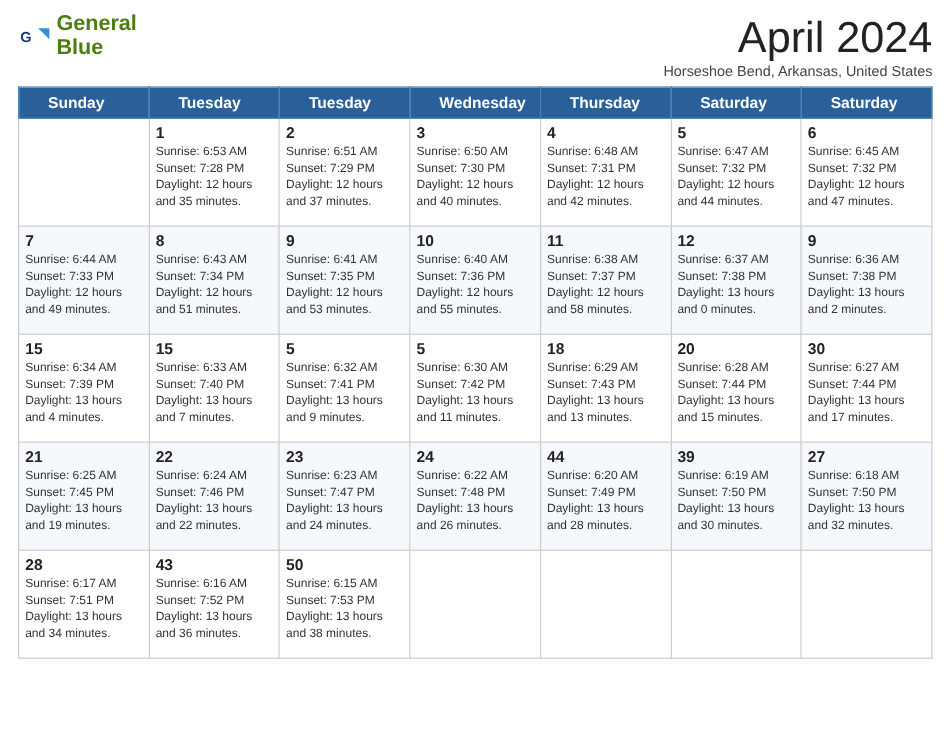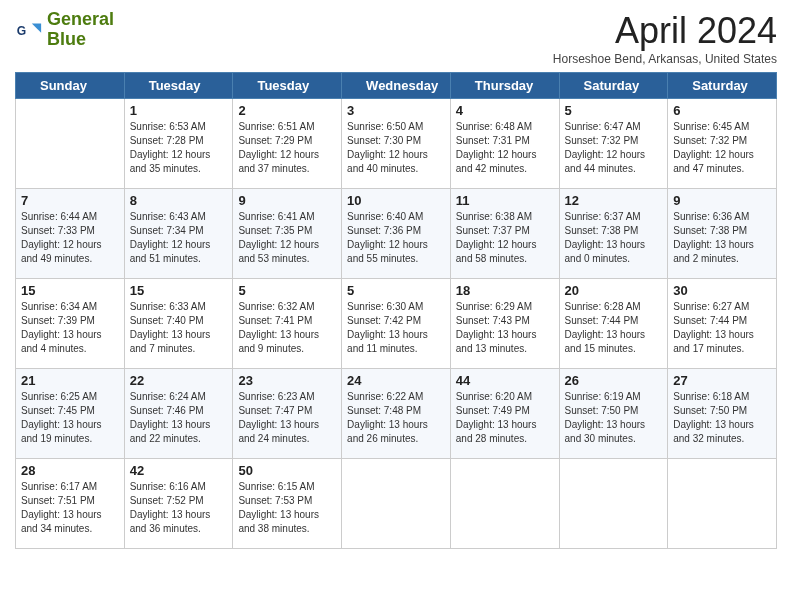--- a/index.html
+++ b/index.html
@@ -227,35 +227,35 @@
         </td>
         <td>
           <span class="day-num">24</span>
           <div class="cell-info">Sunrise: 6:22 AM<br>Sunset: 7:48 PM<br>Daylight: 13 hours<br>and 26 minutes.</div>
         </td>
         <td>
           <span class="day-num">44</span>
           <div class="cell-info">Sunrise: 6:20 AM<br>Sunset: 7:49 PM<br>Daylight: 13 hours<br>and 28 minutes.</div>
         </td>
         <td>
-          <span class="day-num">26</span>
+          <span class="day-num">39</span>
           <div class="cell-info">Sunrise: 6:19 AM<br>Sunset: 7:50 PM<br>Daylight: 13 hours<br>and 30 minutes.</div>
         </td>
         <td>
           <span class="day-num">27</span>
           <div class="cell-info">Sunrise: 6:18 AM<br>Sunset: 7:50 PM<br>Daylight: 13 hours<br>and 32 minutes.</div>
         </td>
       </tr>
       <tr>
         <td>
           <span class="day-num">28</span>
           <div class="cell-info">Sunrise: 6:17 AM<br>Sunset: 7:51 PM<br>Daylight: 13 hours<br>and 34 minutes.</div>
         </td>
         <td>
-          <span class="day-num">42</span>
+          <span class="day-num">43</span>
           <div class="cell-info">Sunrise: 6:16 AM<br>Sunset: 7:52 PM<br>Daylight: 13 hours<br>and 36 minutes.</div>
         </td>
         <td>
           <span class="day-num">50</span>
           <div class="cell-info">Sunrise: 6:15 AM<br>Sunset: 7:53 PM<br>Daylight: 13 hours<br>and 38 minutes.</div>
         </td>
         <td class="empty"></td>
         <td class="empty"></td>
         <td class="empty"></td>
         <td class="empty"></td>

